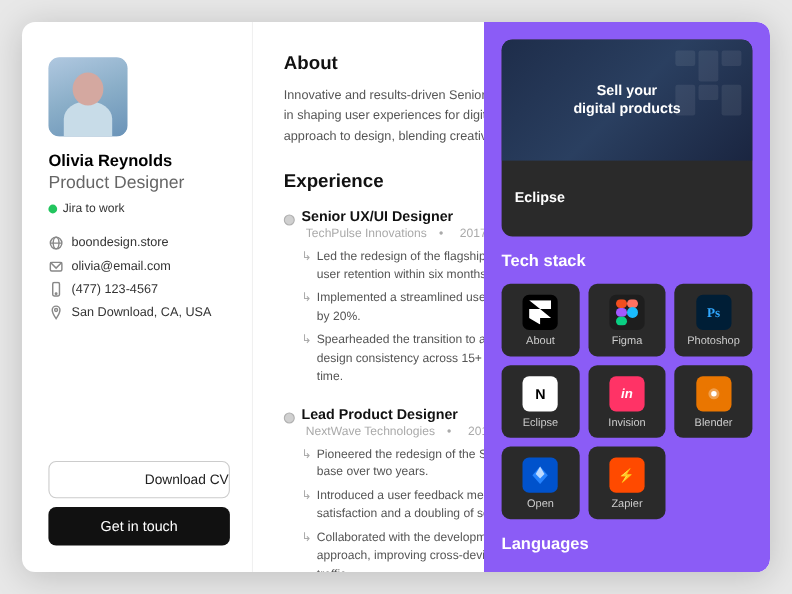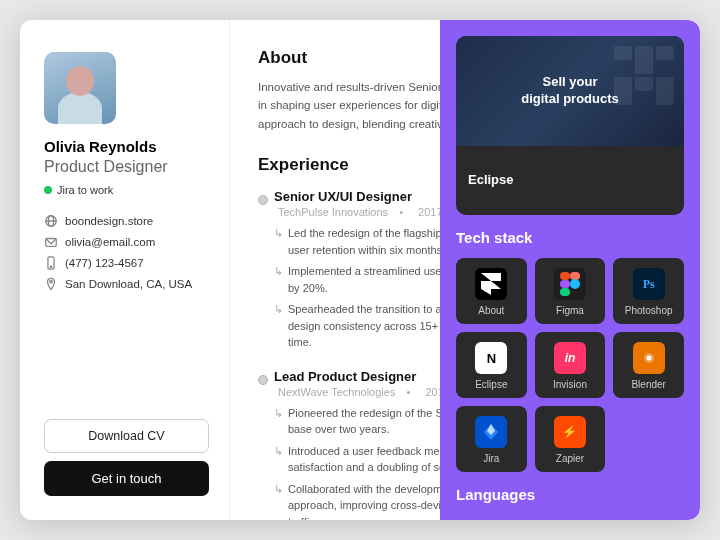--- a/index.html
+++ b/index.html
@@ -128,28 +128,28 @@
 
     .sidebar-actions {
       margin-top: auto;
       display: flex;
       flex-direction: column;
       gap: 8px;
     }
 
     .btn-download {
       width: 100%;
-      padding: 9px 11px;
+      padding: 9px 0;
       border: 1.5px solid #ccc;
       border-radius: 7px;
       background: #fff;
       font-size: 12.5px;
       color: #222;
       cursor: pointer;
-      text-align: center;
+      text-align: right;
     }
 
     .btn-contact {
       width: 100%;
       padding: 10px 3px;
       border: none;
       border-radius: 7px;
       background: #111;
       font-size: 13px;
       color: #fff;
@@ -548,21 +548,21 @@
         <div class="tech-label">Blender</div>
       </div>
 
       <div class="tech-item">
         <div class="tech-icon icon-jira" style="background:#0052cc; border-radius:6px; width:32px; height:32px; display:flex; align-items:center; justify-content:center;">
           <svg width="20" height="20" viewBox="0 0 20 20">
             <path d="M10 2L3 10l7 8 7-8z" fill="#2684ff"></path>
             <path d="M10 2L6 9l4 4 4-4z" fill="#fff" opacity="0.7"></path>
           </svg>
         </div>
-        <div class="tech-label">Jira</div>
+        <div class="tech-label">Open</div>
       </div>
 
       <div class="tech-item">
         <div class="tech-icon icon-zapier" style="background:#ff4a00; color:#fff; font-size:12px; font-weight:900; border-radius:6px; width:32px; height:32px; display:flex; align-items:center; justify-content:center;">⚡</div>
         <div class="tech-label">Zapier</div>
       </div>
 
     </div>
 
     <div class="lang-title">Languages</div>

